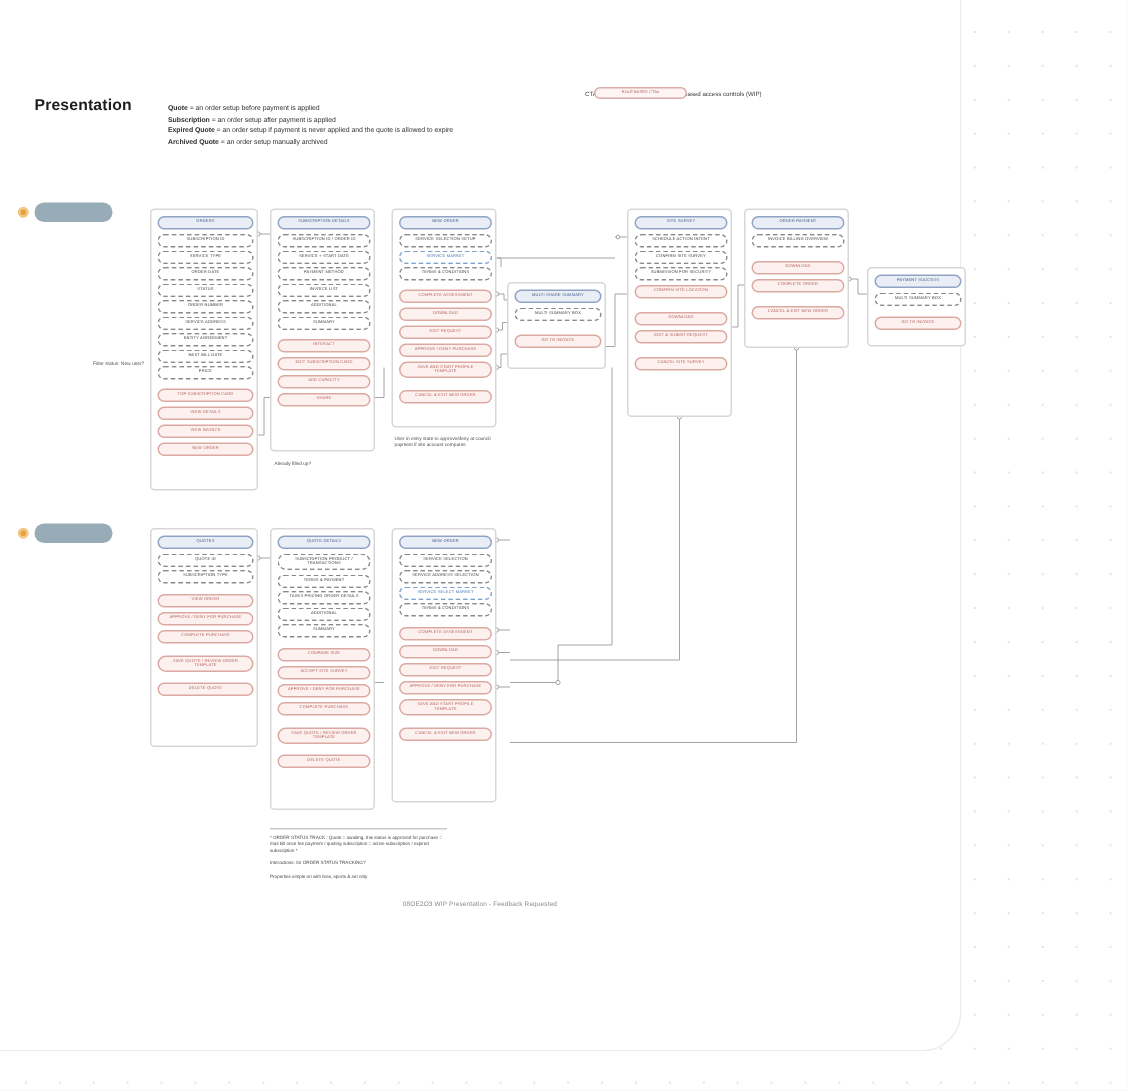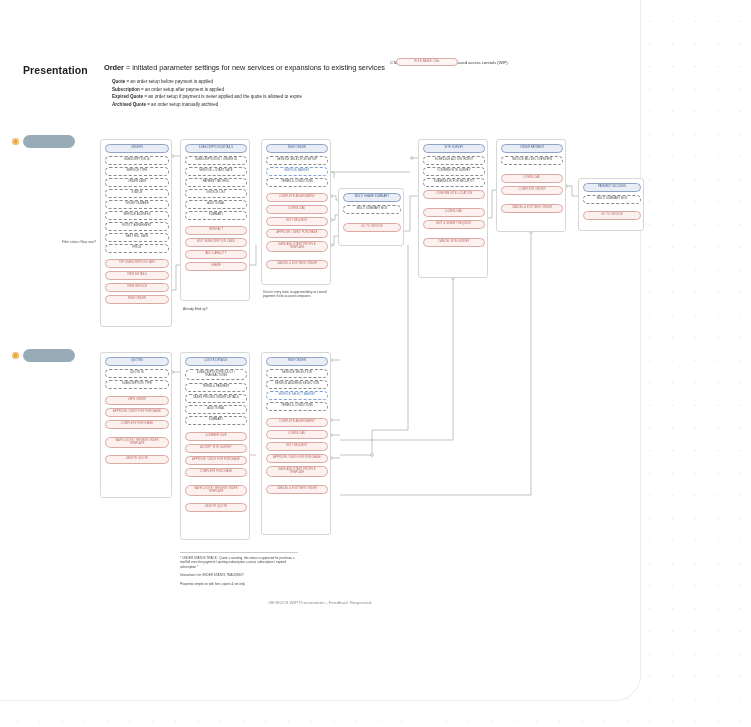--- a/index.html
+++ b/index.html
@@ -114,23 +114,20 @@
 </style>
 </head>
 <body>
 
 <div id="canvas"></div>
 <div id="board"></div>
 
 <div id="title">Presentation</div>
 
 <div id="legend">
-  <div class="lead">
-    <b>Order</b><span> = initiated parameter settings for new services or expansions to existing services</span>
-  </div>
   <ul>
     <li>
       <b>Quote</b><span> = an order setup before payment is applied</span>
     </li>
     <li>
       <b>Subscription</b><span> = an order setup after payment is applied</span>
     </li>
     <li>
       <b>Expired Quote</b><span> = an order setup if payment is never applied and the quote is allowed to expire</span>
     </li>

